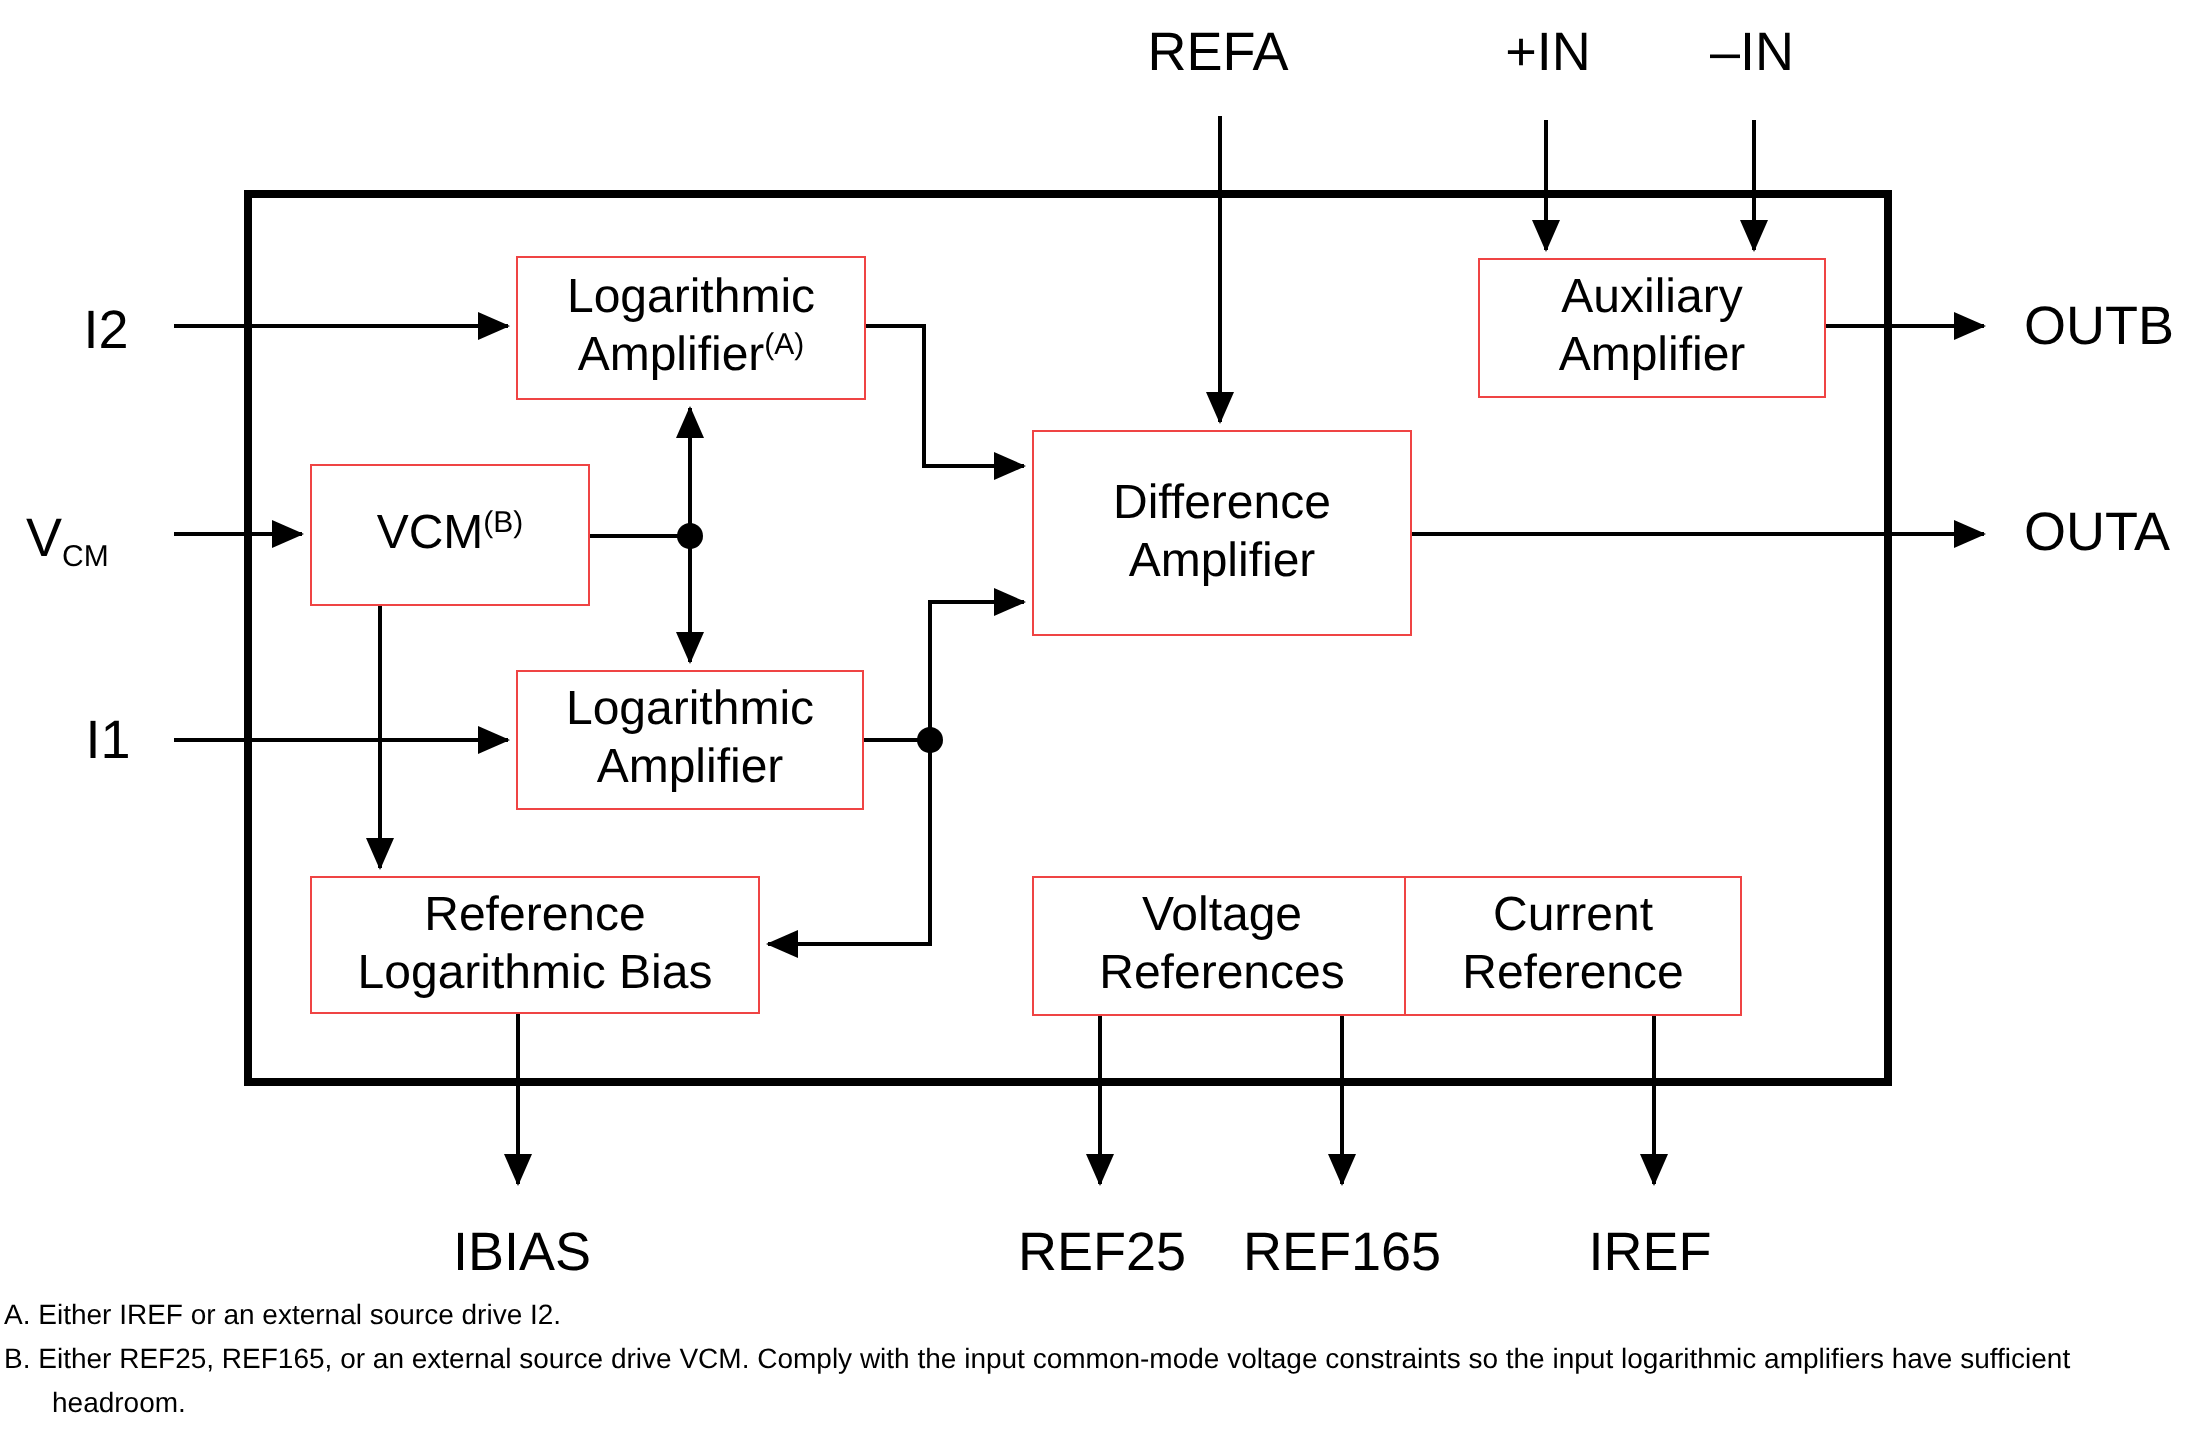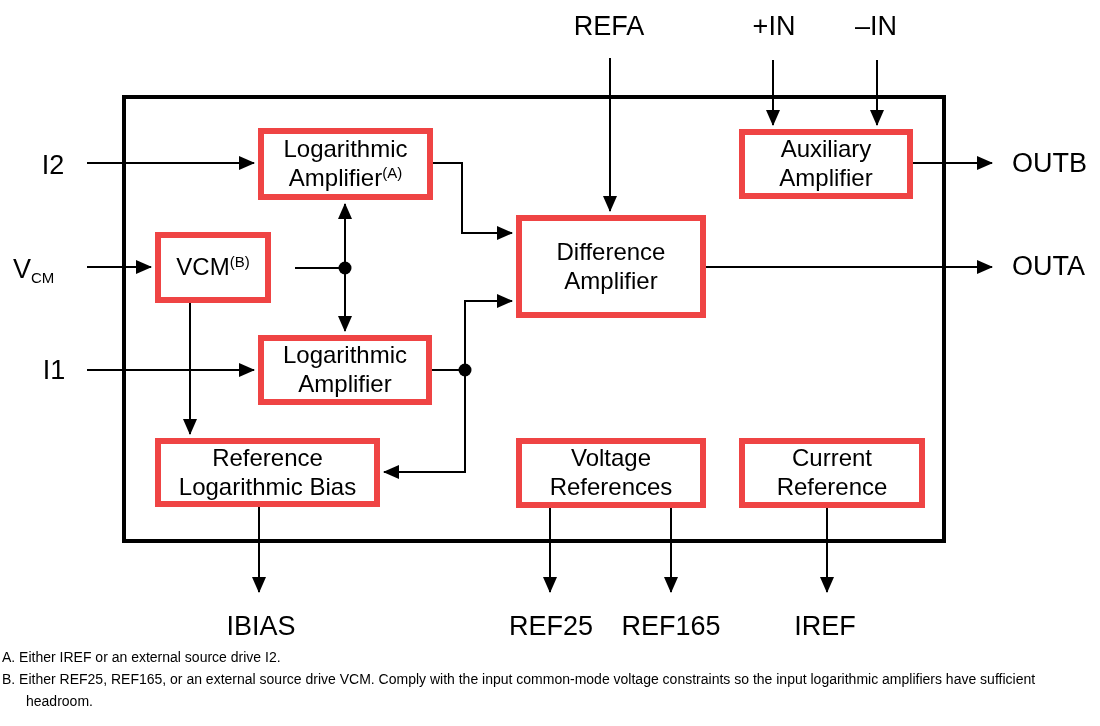--- a/index.html
+++ b/index.html
@@ -2,21 +2,21 @@
 <html><head>
 <meta charset="utf-8">
 <style>
   html,body{margin:0;padding:0;background:#ffffff;}
   .canvas{
     position:relative;width:1100px;height:726px;background:#ffffff;
     font-family:"Liberation Sans", sans-serif;color:#000;overflow:hidden;
   }
   .wires{position:absolute;left:0;top:0;}
   .block{
-    position:absolute;box-sizing:border-box;border:6px solid #ef4444;background:#fff;
+    position:absolute;box-sizing:border-box;border:1px solid #ef4444;background:#fff;
     display:flex;flex-direction:column;align-items:center;justify-content:center;
     font-size:24px;line-height:1.2;text-align:left;white-space:nowrap;
   }
   .sup{font-size:15px;position:relative;top:-8px;}
   .sub{font-size:15px;position:relative;top:5px;}
   .port{
     position:absolute;font-size:27px;line-height:1;white-space:nowrap;
   }
   .port.ctr{transform:translateX(-50%);}
   .footnotes{
@@ -71,21 +71,21 @@
     </g>
     <circle cx="345" cy="268" r="6.5" fill="#000"></circle>
     <circle cx="465" cy="370" r="6.5" fill="#000"></circle>
   </svg>
 
   <div class="block" style="left:258px;top:128px;width:175px;height:72px">
     <div><span>Logarithmic</span></div>
     <div><span>Amplifier</span><span class="sup">(A)</span></div>
   </div>
 
-  <div class="block" style="left:155px;top:232px;width:116px;height:71px">
+  <div class="block" style="left:155px;top:232px;width:140px;height:71px">
     <div><span>VCM</span><span class="sup">(B)</span></div>
   </div>
 
   <div class="block" style="left:258px;top:335px;width:174px;height:70px">
     <div><span>Logarithmic</span></div>
     <div><span>Amplifier</span></div>
   </div>
 
   <div class="block" style="left:155px;top:438px;width:225px;height:69px">
     <div><span>Reference</span></div>
@@ -100,21 +100,21 @@
   <div class="block" style="left:739px;top:129px;width:174px;height:70px">
     <div><span>Auxiliary</span></div>
     <div><span>Amplifier</span></div>
   </div>
 
   <div class="block" style="left:516px;top:438px;width:190px;height:70px">
     <div><span>Voltage</span></div>
     <div><span>References</span></div>
   </div>
 
-  <div class="block" style="left:739px;top:438px;width:186px;height:70px">
+  <div class="block" style="left:702px;top:438px;width:169px;height:70px">
     <div><span>Current</span></div>
     <div><span>Reference</span></div>
   </div>
 
   <div class="port ctr" style="left:609px;top:13px">REFA</div>
   <div class="port ctr" style="left:774px;top:13px">+IN</div>
   <div class="port ctr" style="left:876px;top:13px">–IN</div>
 
   <div class="port ctr" style="left:53px;top:152px">I2</div>
   <div class="port" style="left:13px;top:256px"><span>V</span><span class="sub">CM</span></div>

